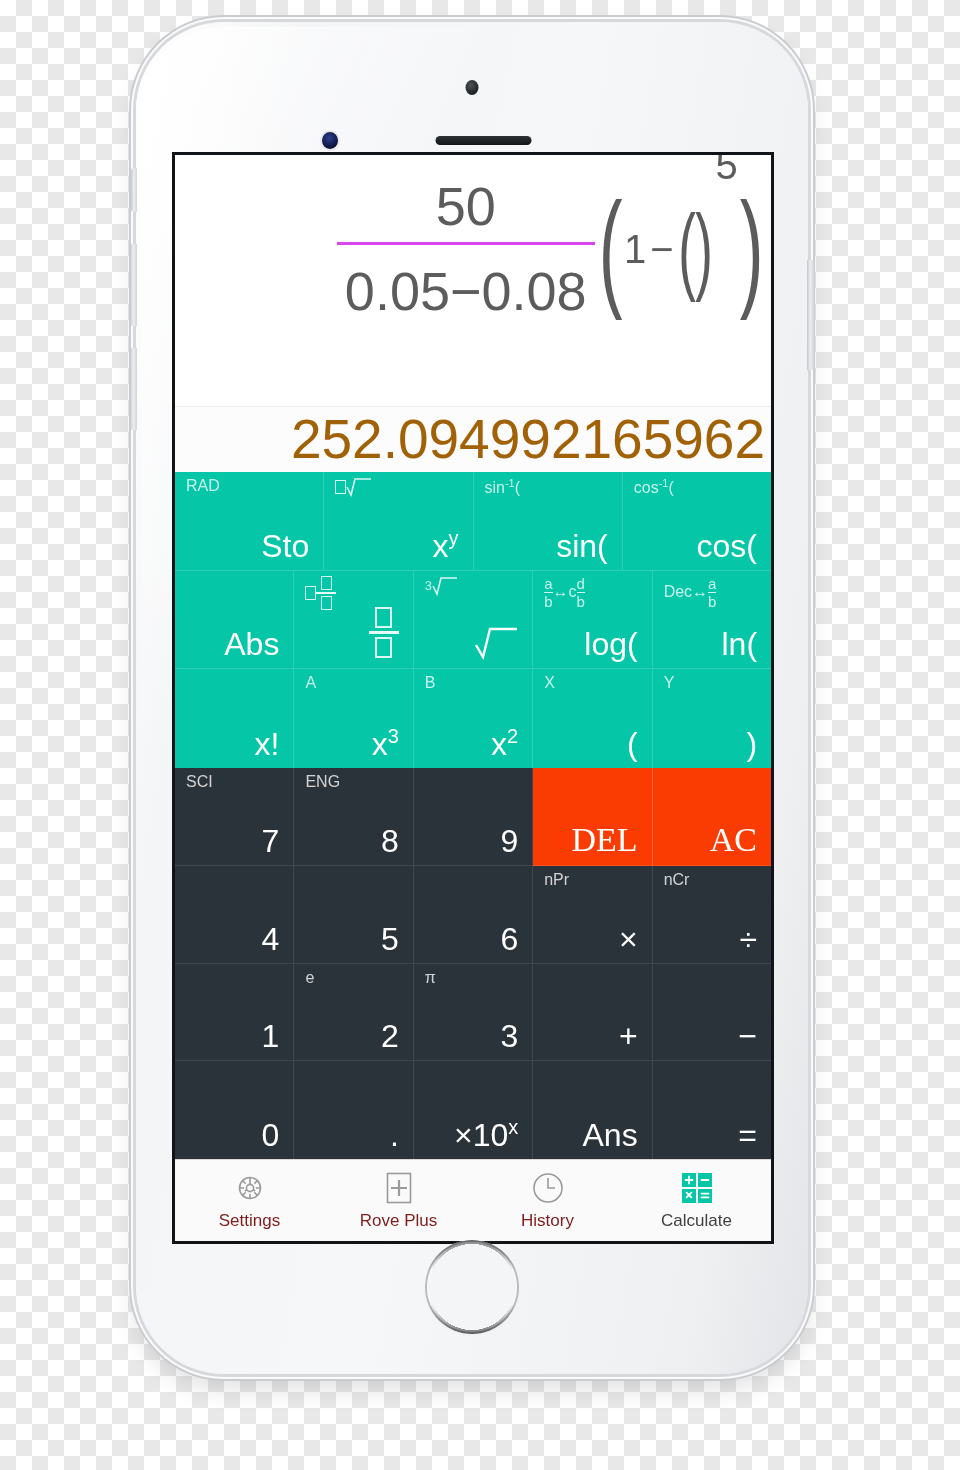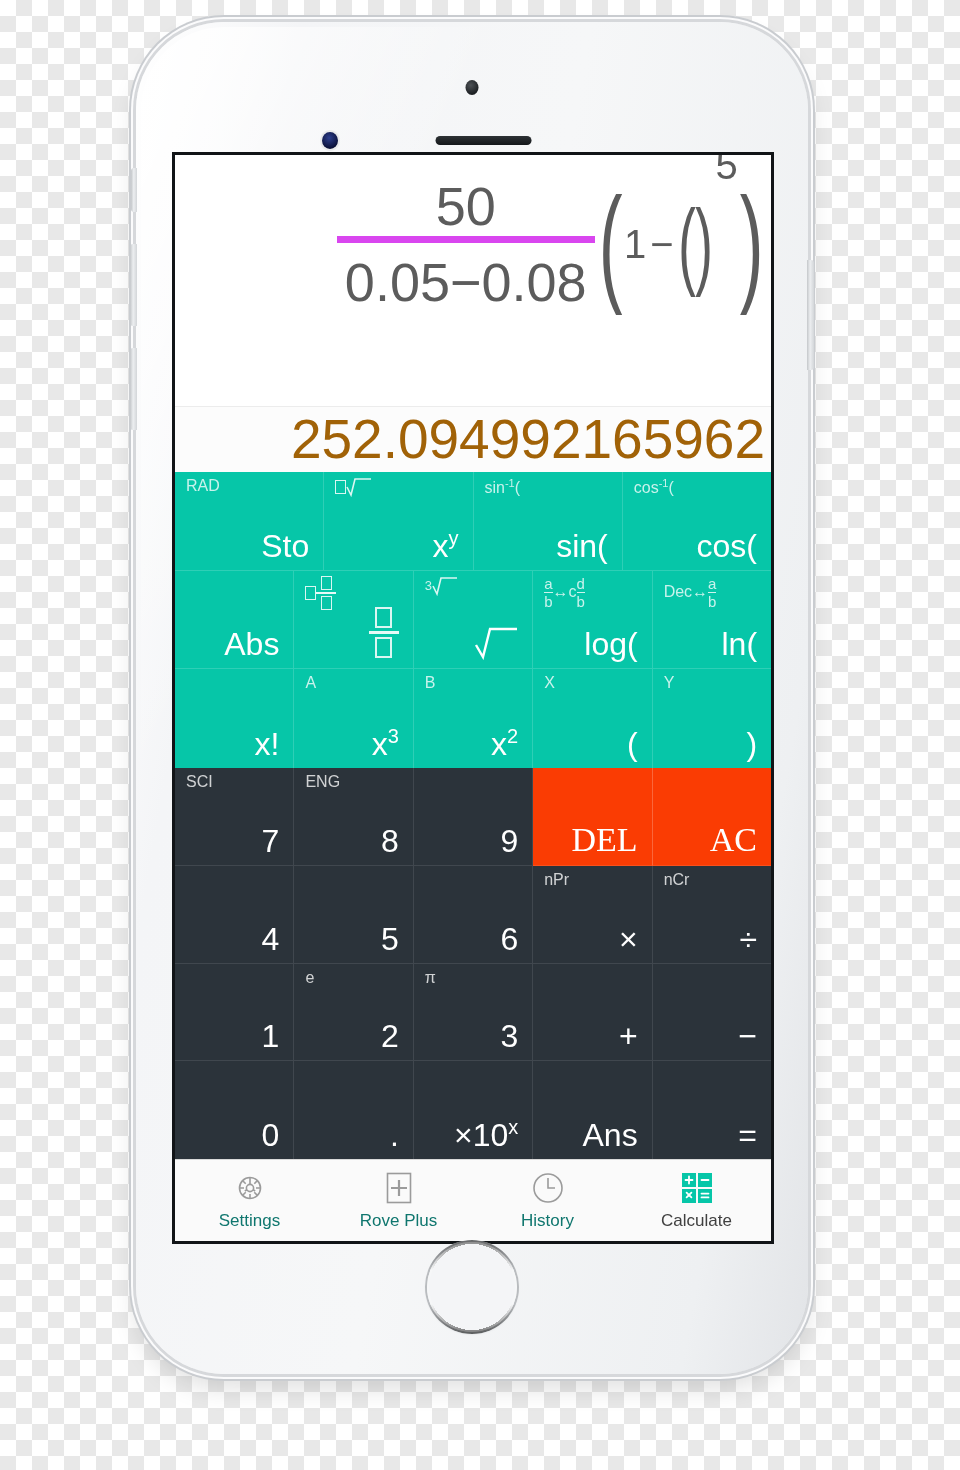--- a/index.html
+++ b/index.html
@@ -130,22 +130,22 @@
     line-height: 1;
     white-space: nowrap;
   }
   .frac {
     display: inline-flex;
     flex-direction: column;
     align-items: center;
     vertical-align: middle;
     margin: 0 2px;
   }
-  .frac > .num { padding: 0 8px 3px; }
-  .frac > .den { padding: 12px 8px 0; border-top: 7px solid #d946ef; text-align: center; }
+  .frac > .num { padding: 0 8px 9px; }
+  .frac > .den { padding: 19px 8px 0; border-top: 3px solid #d946ef; text-align: center; }
   .frac.small { font-size: 40px; }
   .frac.small > .den { border-top-width: 2.5px; }
 
   .paren {
     display: inline-block;
     font-size: 130px;
     font-weight: 200;
     line-height: 0.72;
     color: #5c5c5c;
     transform: scaleX(0.55);
@@ -267,21 +267,21 @@
     border-top: 1px solid #d9d9d9;
     display: flex;
   }
   .tab {
     flex: 1 1 0;
     display: flex;
     flex-direction: column;
     align-items: center;
     justify-content: center;
     gap: 6px;
-    color: #0f766e;
+    color: #7f1d1d;
     font-size: 17px;
   }
   .tab.active { color: #404040; }
   .tab-icon { height: 34px; display: flex; align-items: center; justify-content: center; }
   .tab-icon svg { display: block; }
 </style>
 </head>
 <body>
 
 <div class="phone">

